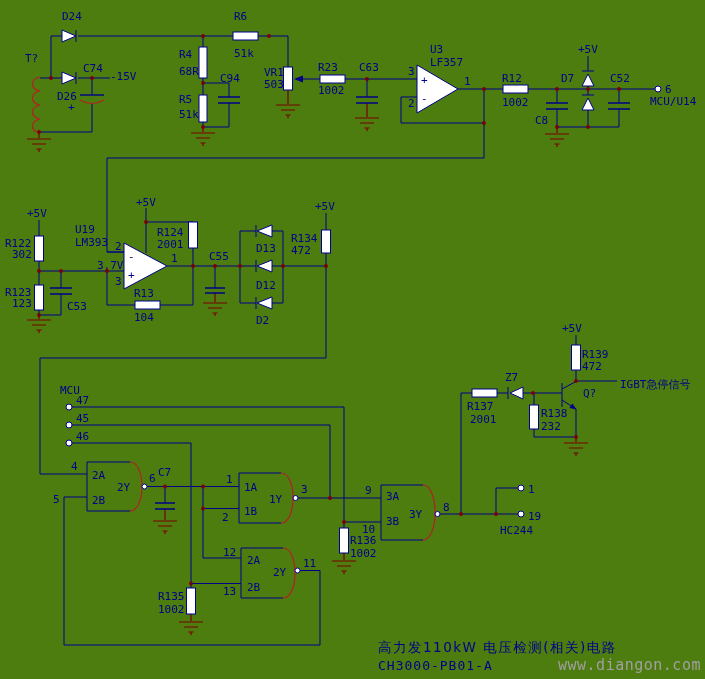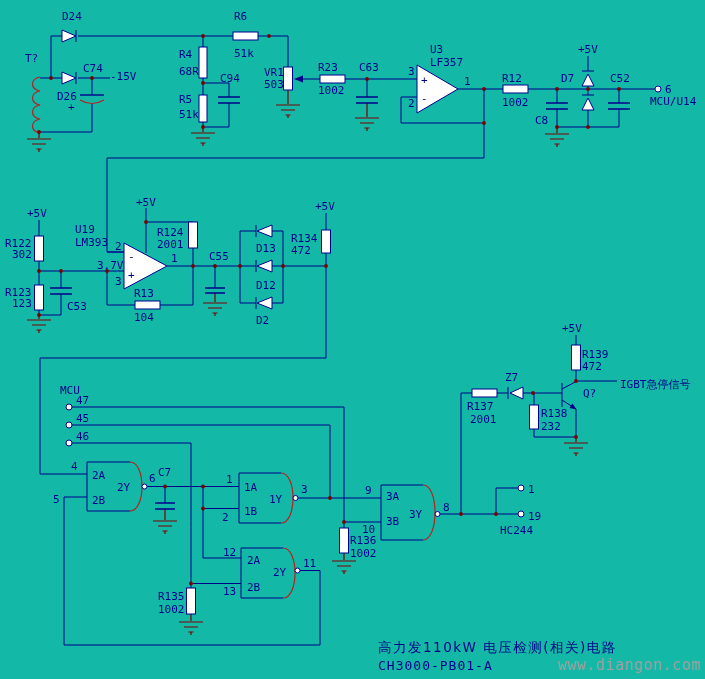--- a/index.html
+++ b/index.html
@@ -1,16 +1,16 @@
 <!DOCTYPE html>
 <html><head>
 <meta charset="utf-8">
 <style>
   html,body{margin:0;padding:0;background:#fff;}
-  #canvas{position:relative;width:705px;height:679px;background:#14b8a6;overflow:hidden;}
+  #canvas{position:relative;width:705px;height:679px;background:#4d7c0f;overflow:hidden;}
   svg{display:block;}
   svg text{font-family:"DejaVu Sans Mono","DejaVu Sans",monospace;font-size:11px;fill:#00008B;}
   svg text.cjk{font-family:"DejaVu Sans","Liberation Sans",sans-serif;font-size:13.5px;letter-spacing:1.5px;}
   svg text.sub{font-family:"DejaVu Sans Mono",monospace;font-size:13px;letter-spacing:1px;}
   svg text.wm{font-family:"DejaVu Sans Mono",monospace;font-size:15px;letter-spacing:.5px;fill:#A0A0A0;}
   .w{stroke:#00008B;fill:none;stroke-width:1;}
   .w2{stroke:#00008B;fill:none;stroke-width:1.4;}
   .rd{stroke:#B22222;fill:none;stroke-width:1.2;}
   .mr{stroke:#7B0101;fill:none;stroke-width:1.2;}
   .comp{fill:#fff;stroke:#00008B;stroke-width:1;}

